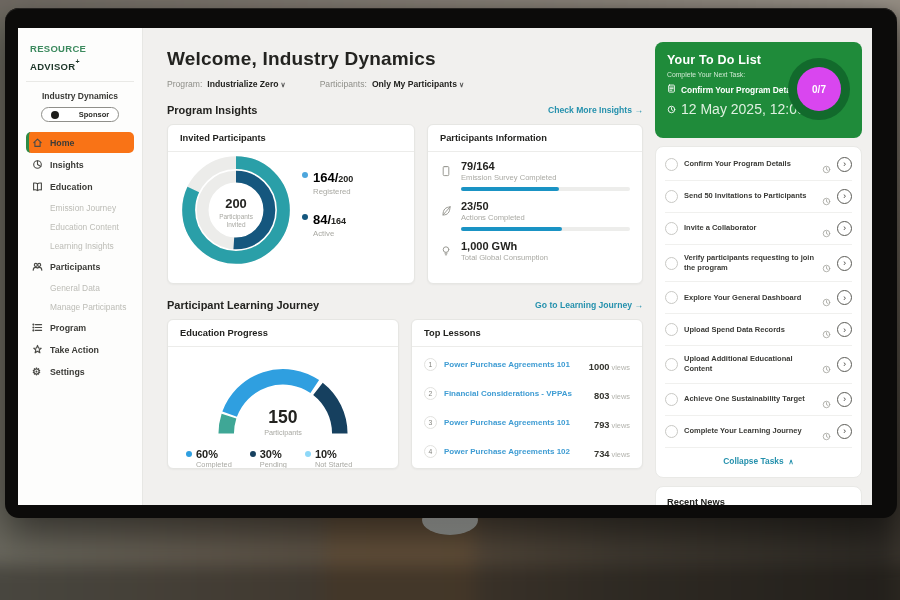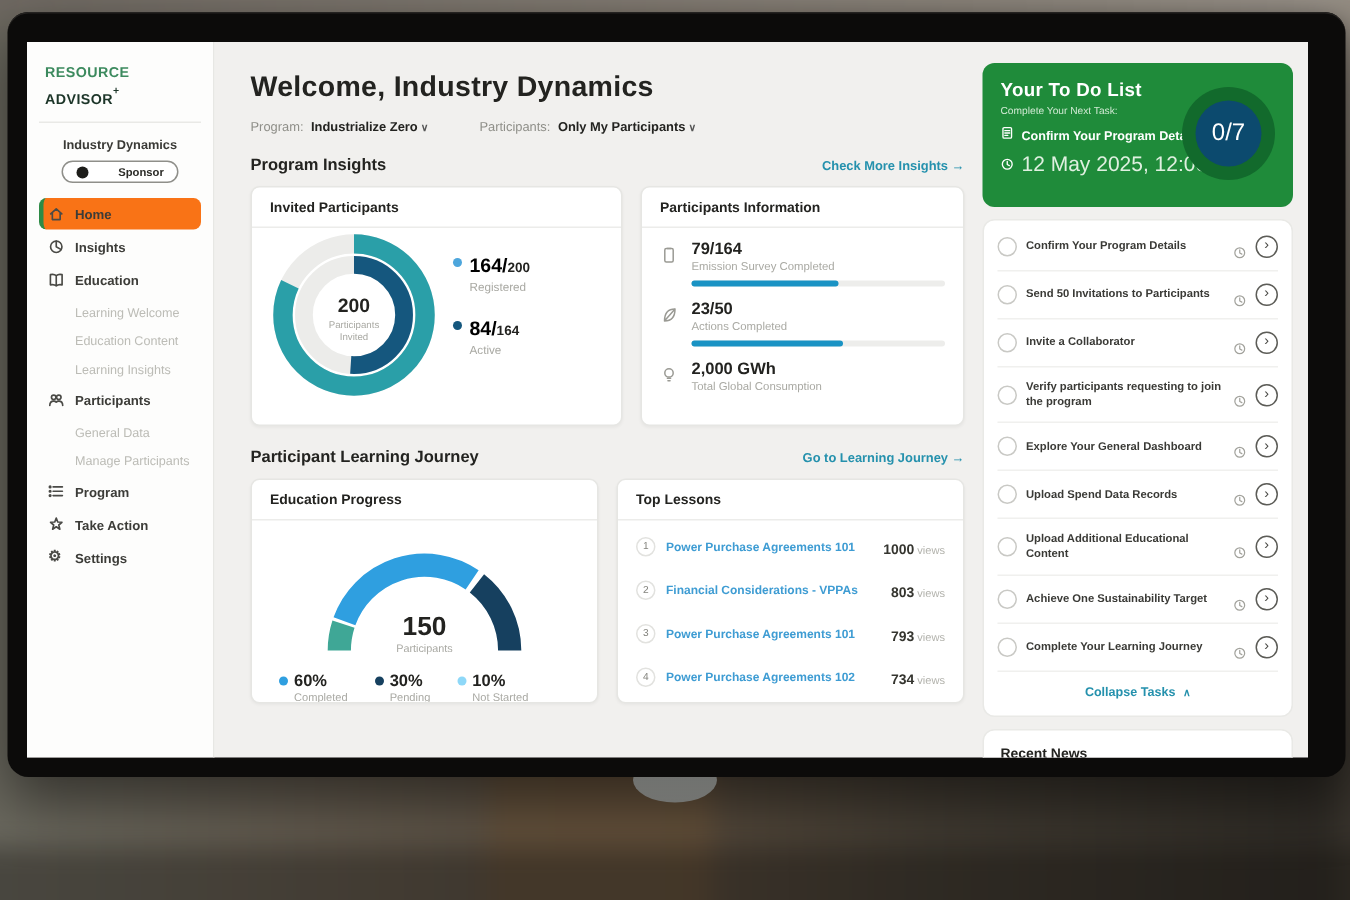--- a/index.html
+++ b/index.html
@@ -108,22 +108,22 @@
   .todo-card { position:relative; background:#1f8b3a; border-radius:8px;
     padding:11px 12px; color:#fff; height:96px; }
   .todo-title { font-size:12.5px; font-weight:800; letter-spacing:.2px; }
   .todo-sub { font-size:6.8px; color:#cfe9d2; margin-top:4px; }
   .todo-task { display:flex; align-items:center; gap:5px; font-size:8.4px; font-weight:700; margin-top:6px; }
   .todo-due { display:flex; align-items:center; gap:5px; font-size:14px; color:#dff0e0; margin-top:6px; }
   .todo-ic svg { width:9px; height:9px; stroke:#fff; fill:none; stroke-width:1.1;
     stroke-linecap:round; stroke-linejoin:round; }
   .ring-outer { position:absolute; right:12px; top:16px; width:62px; height:62px;
     border-radius:50%; background:#126a2c; display:flex; align-items:center; justify-content:center; }
-  .ring-inner { width:44px; height:44px; border-radius:50%; background:#0c4a6e;
-    display:flex; align-items:center; justify-content:center; font-size:16px; font-weight:400; color:#fff; }
+  .ring-inner { width:44px; height:44px; border-radius:50%; background:#d946ef;
+    display:flex; align-items:center; justify-content:center; font-size:10px; font-weight:700; color:#fff; }
 
   .tasks-card { background:#fff; border:1px solid #e9e9e6; border-radius:8px;
     margin-top:8px; padding:2px 9px; }
   .task-row { display:flex; align-items:center; gap:6px; padding:8px 0;
     border-bottom:1px solid #f0f0ee; }
   .task-row:last-of-type { border-bottom:none; }
   .task-check { width:13px; height:13px; border:1.4px solid #c9c9c5; border-radius:50%;
     flex-shrink:0; cursor:pointer; }
   .task-lbl { flex:1; font-size:7.5px; font-weight:700; color:#3a3a36; line-height:1.35; cursor:pointer; }
   .task-clock { width:9px; height:9px; flex-shrink:0; }
@@ -186,21 +186,21 @@
           <span>Insights</span>
         </div>
         <div class="nav-item">
           <span class="nav-ic">
               <svg viewBox="0 0 11 11">
                 <path d="M5.5 2.8 C4.6 2 3 1.8 1.6 2.1 V8.9 C3 8.6 4.6 8.8 5.5 9.6 C6.4 8.8 8 8.6 9.4 8.9 V2.1 C8 1.8 6.4 2 5.5 2.8 Z M5.5 2.8 V9.6"></path>
               </svg>
             </span>
           <span>Education</span>
         </div>
-        <div class="nav-sub">Learning Welcome</div>
+        <div class="nav-sub">Emission Journey</div>
         <div class="nav-sub">Education Content</div>
         <div class="nav-sub">Learning Insights</div>
         <div class="nav-item">
           <span class="nav-ic">
               <svg viewBox="0 0 11 11">
                 <circle cx="3.8" cy="3.9" r="1.5"></circle>
                 <circle cx="7.2" cy="3.9" r="1.5"></circle>
                 <path d="M1.2 9.3 C1.2 7.5 2.3 6.4 3.8 6.4 C4.6 6.4 5.2 6.7 5.5 7.1 C5.8 6.7 6.4 6.4 7.2 6.4 C8.7 6.4 9.8 7.5 9.8 9.3"></path>
               </svg>
             </span>
@@ -315,21 +315,21 @@
                       <div class="pin-fill" style="width:60%"></div>
                     </div>
                 </span>
               </div>
               <div class="pin-row">
                 <span class="pin-ic"><svg viewBox="0 0 12 12">
                       <circle cx="6" cy="4.6" r="2.8"></circle>
                       <path d="M4.9 8.2 H7.1 M5.3 9.8 H6.7"></path>
                     </svg></span>
                 <span style="flex:1">
-                  <div class="pin-val">2,000 GWh</div>
+                  <div class="pin-val">1,000 GWh</div>
                   <div class="pin-lbl">Total Global Consumption</div>
                 </span>
               </div>
             </div>
           </div>
         </div>
 
         <div class="sec-row">
           <div class="sec-title">Participant Learning Journey</div>
           <div class="sec-link">

